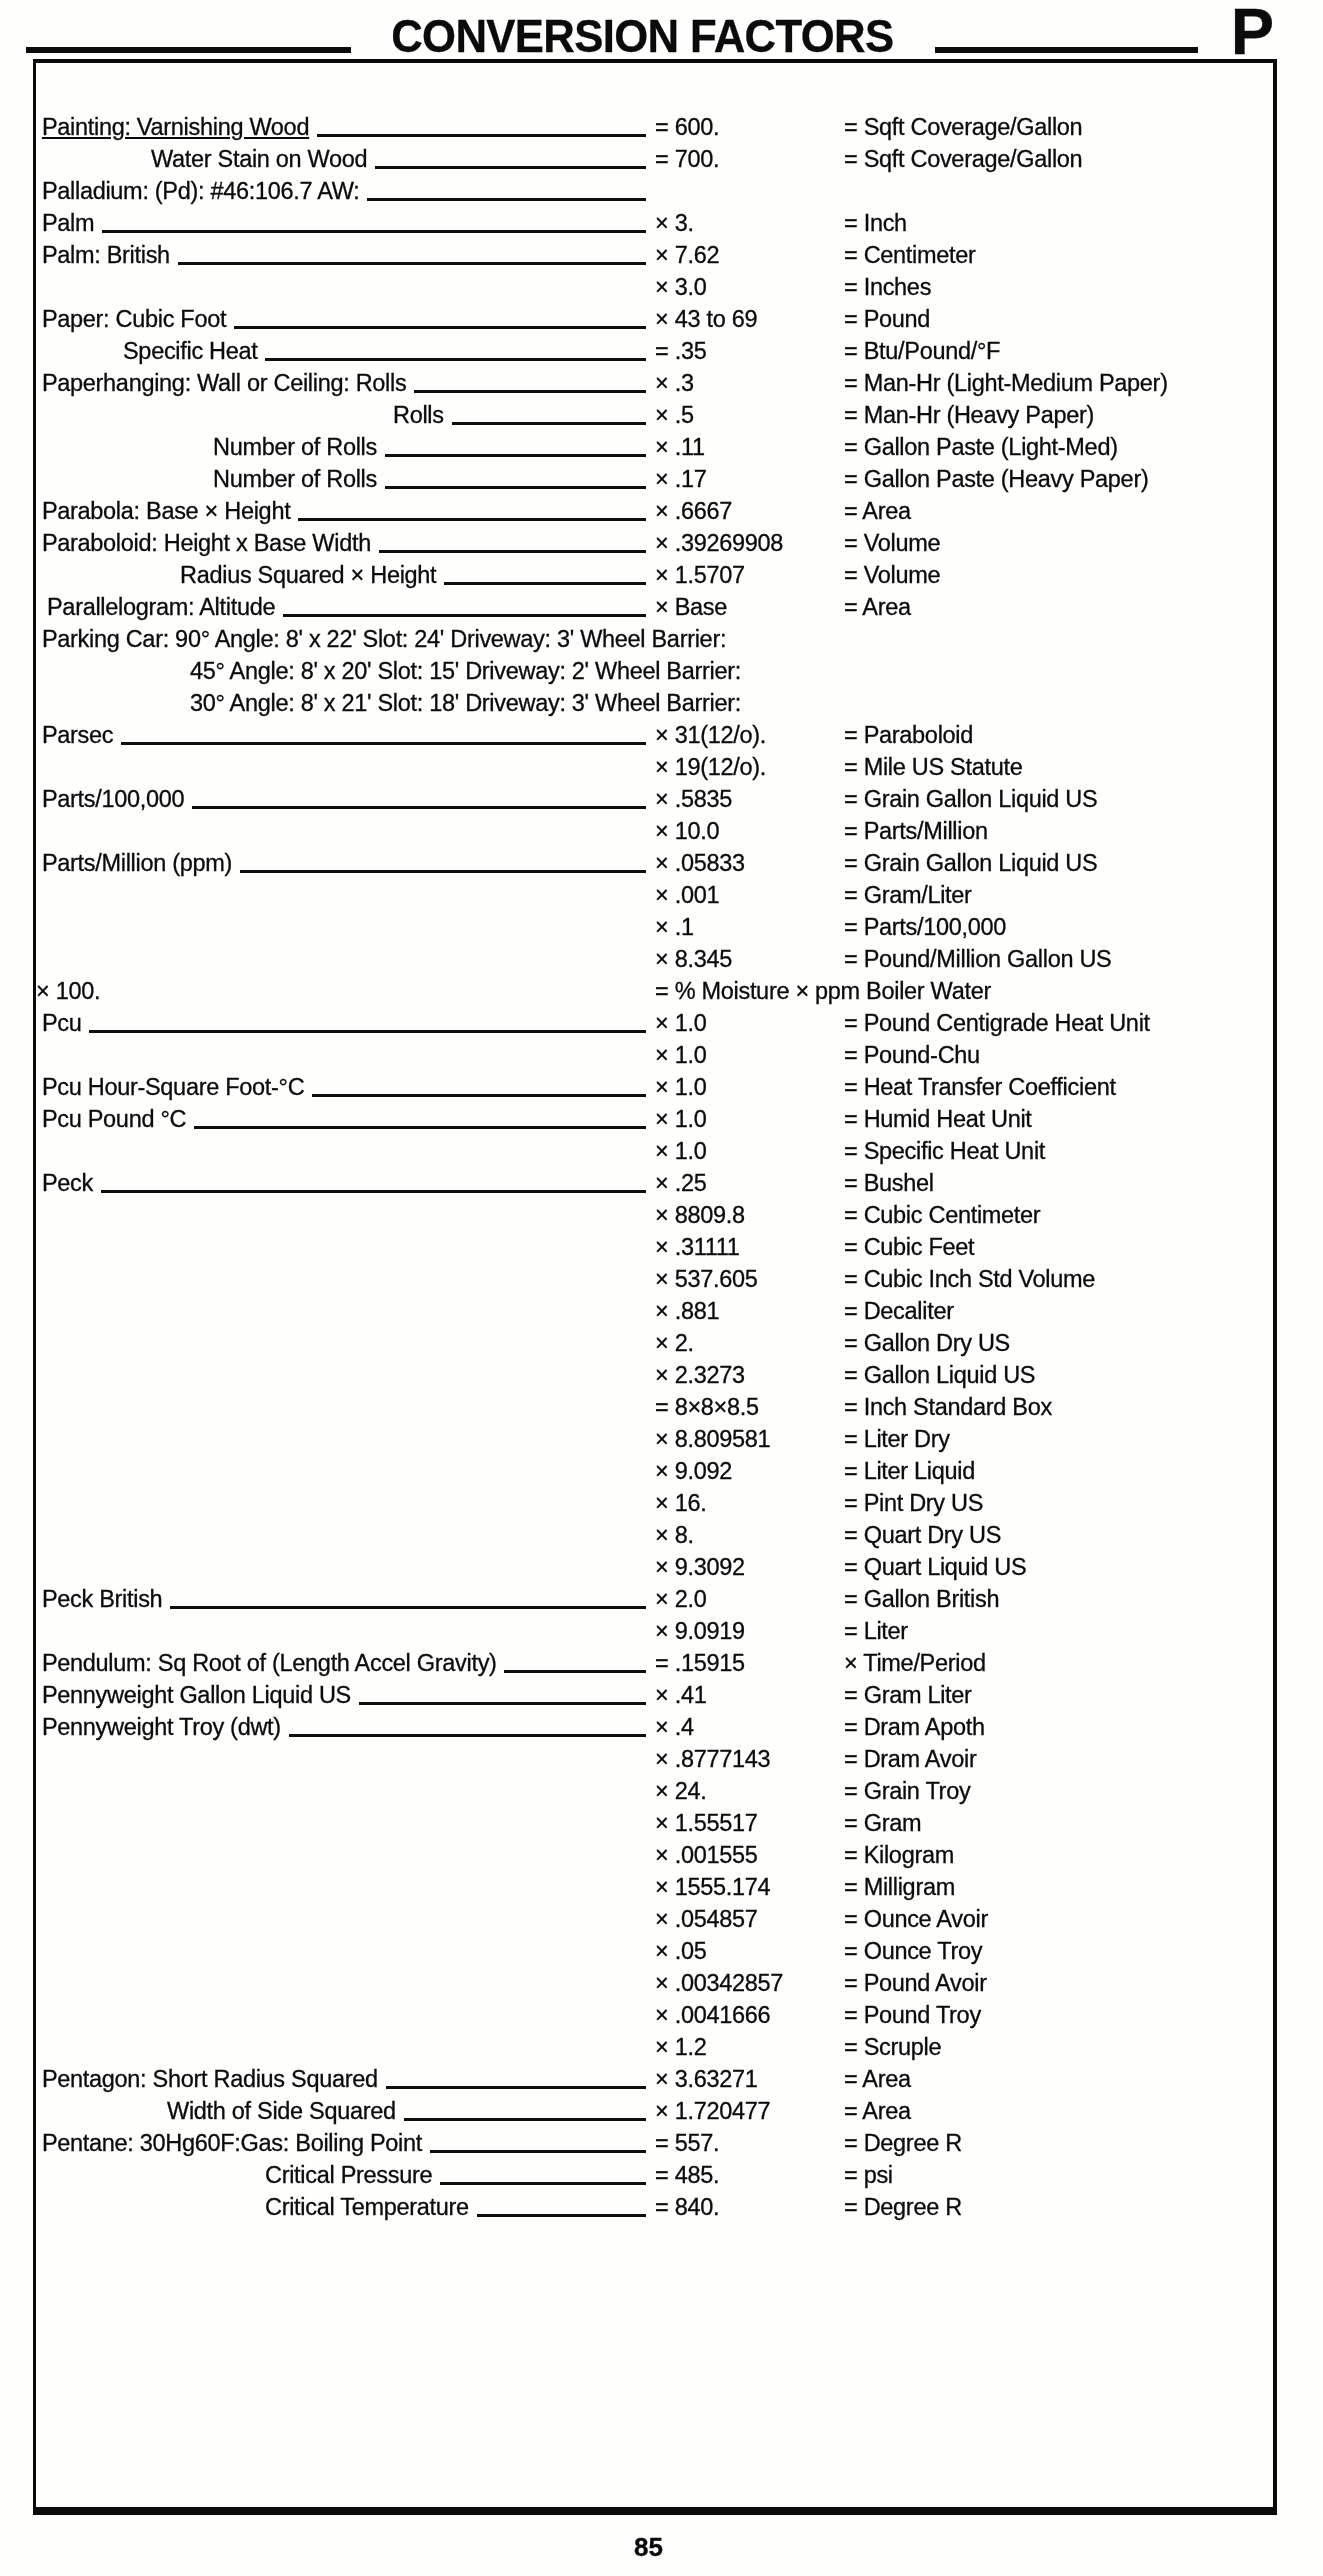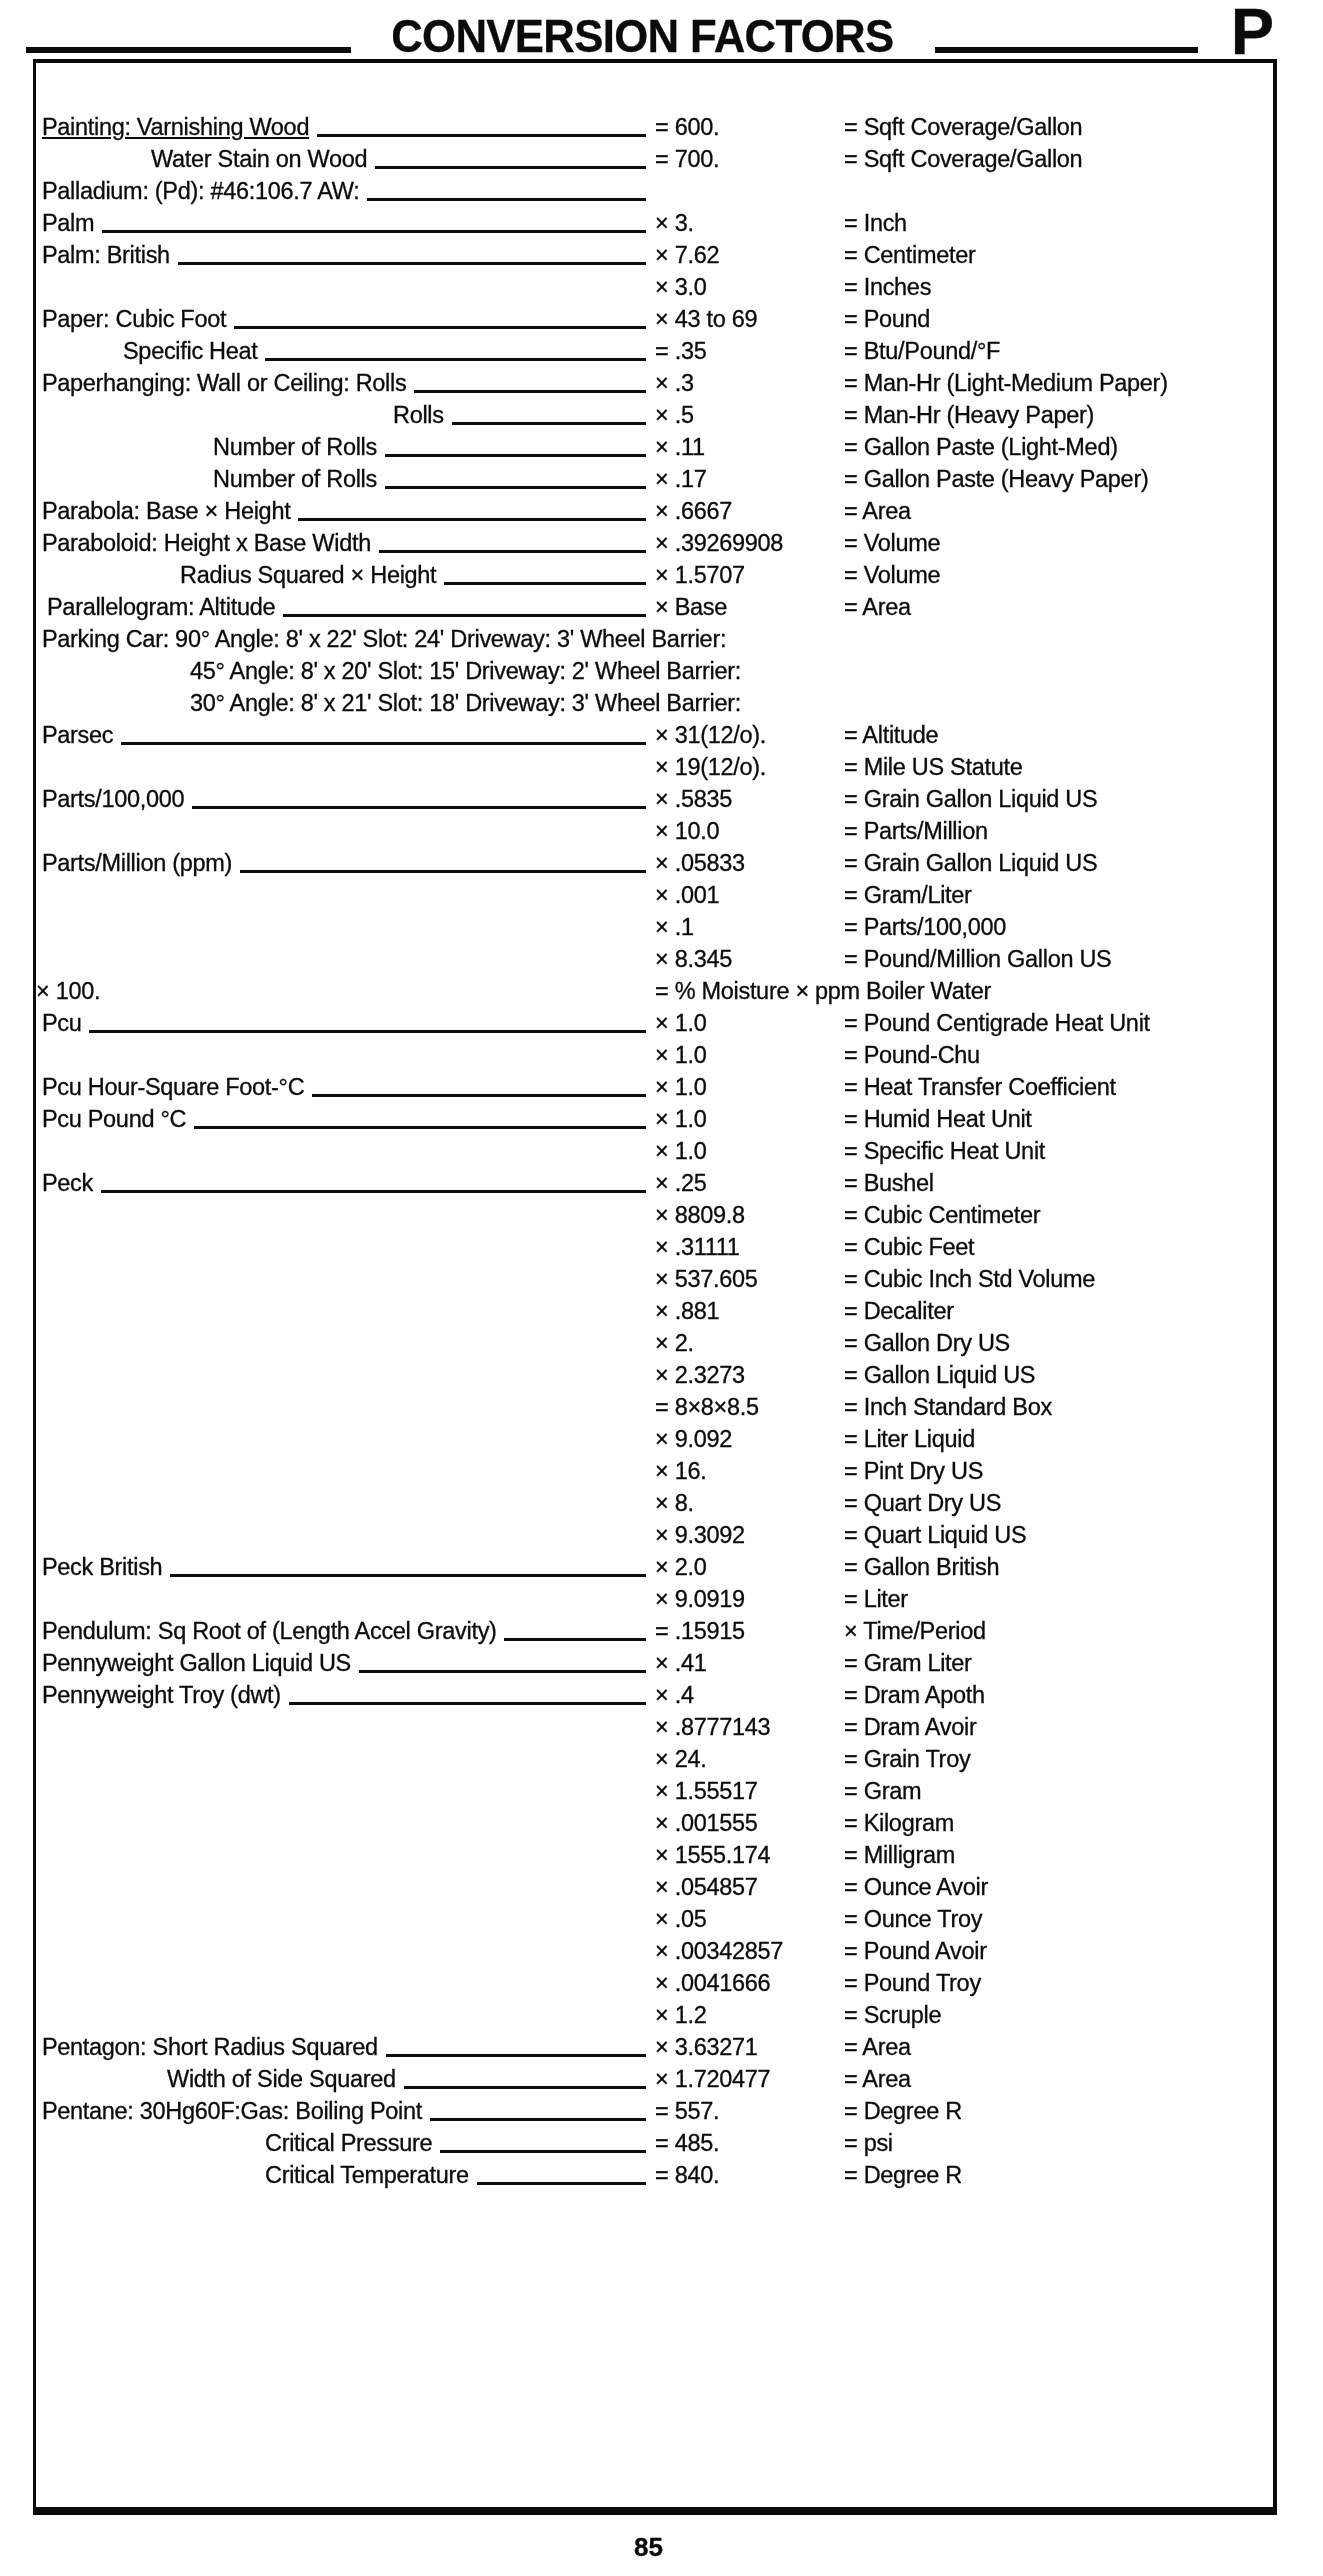--- a/index.html
+++ b/index.html
@@ -214,21 +214,21 @@
     </div>
     <div class="cell factor"></div>
     <div class="cell unit"></div>
   </div>
     <div class="row">
     <div class="cell label">
       <span class="lbl" style="margin-left: 5.9px;">Parsec</span>
       <span class="leader"></span>
     </div>
     <div class="cell factor">× 31(12/o).</div>
-    <div class="cell unit">= Altitude</div>
+    <div class="cell unit">= Paraboloid</div>
   </div>
     <div class="row">
     <div class="cell label">
       <span class="lbl" style="margin-left: 5.9px;"></span>
 
     </div>
     <div class="cell factor">× 19(12/o).</div>
     <div class="cell unit">= Mile US Statute</div>
   </div>
     <div class="row">
@@ -385,20 +385,28 @@
 
     </div>
     <div class="cell factor">= 8×8×8.5</div>
     <div class="cell unit">= Inch Standard Box</div>
   </div>
     <div class="row">
     <div class="cell label">
       <span class="lbl" style="margin-left: 5.9px;"></span>
 
     </div>
+    <div class="cell factor">× 8.809581</div>
+    <div class="cell unit">= Liter Dry</div>
+  </div>
+    <div class="row">
+    <div class="cell label">
+      <span class="lbl" style="margin-left: 5.9px;"></span>
+
+    </div>
     <div class="cell factor">× 9.092</div>
     <div class="cell unit">= Liter Liquid</div>
   </div>
     <div class="row">
     <div class="cell label">
       <span class="lbl" style="margin-left: 5.9px;"></span>
 
     </div>
     <div class="cell factor">× 16.</div>
     <div class="cell unit">= Pint Dry US</div>

